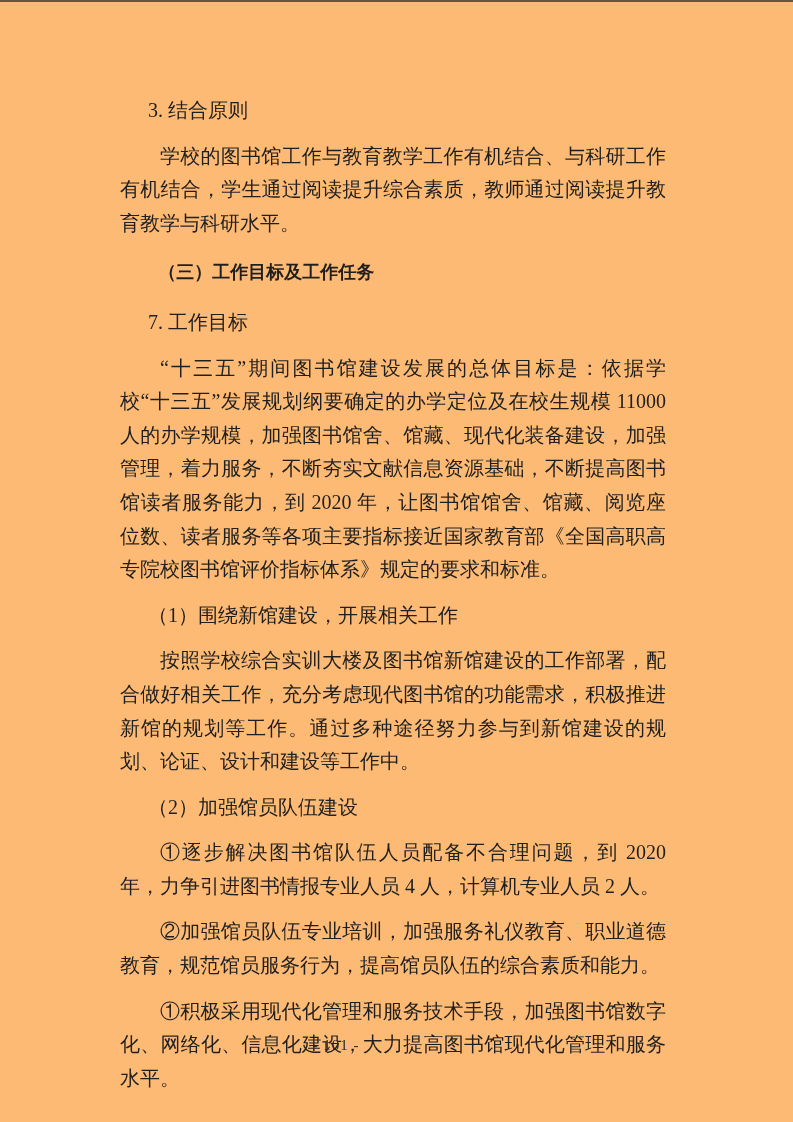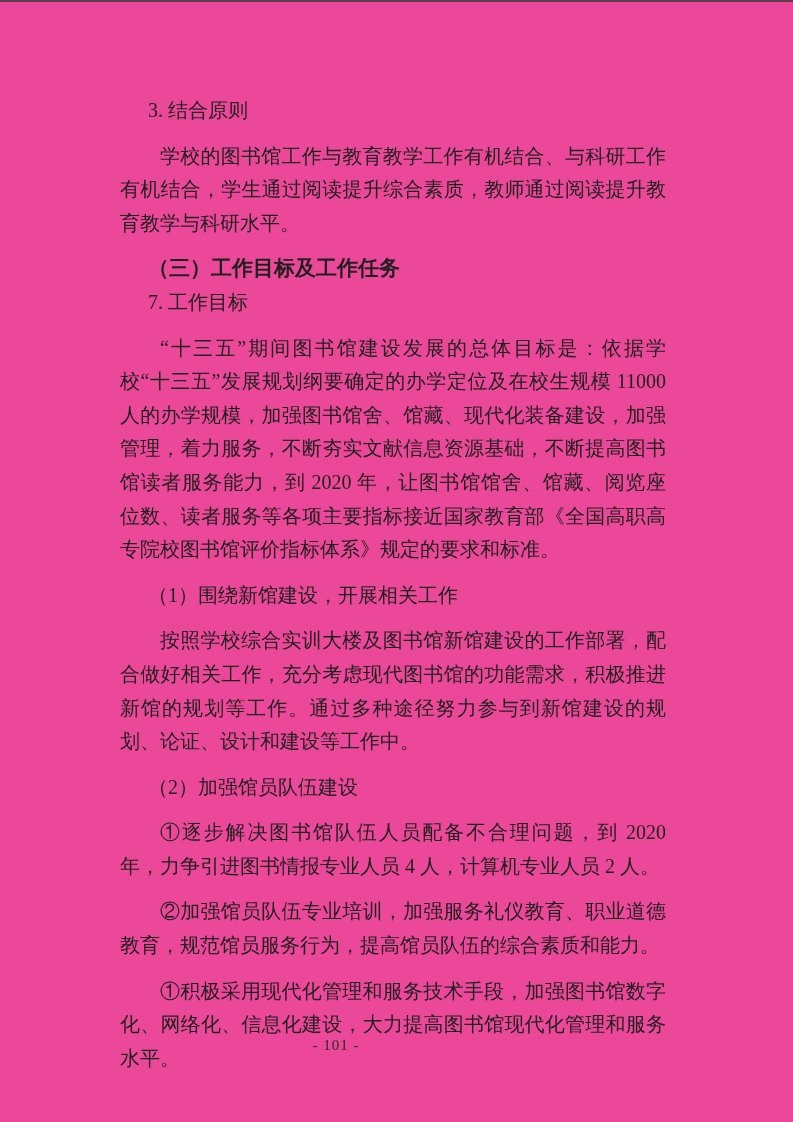--- a/index.html
+++ b/index.html
@@ -1,21 +1,21 @@
 <!DOCTYPE html>
 <html><head>
 <meta charset="utf-8">
 <style>
   html, body { margin:0; padding:0; }
   body { background:#ffffff; }
   .page {
     position:relative;
     width:793px;
     height:1122px;
-    background:#ec4899;
+    background:#fdba74;
     overflow:hidden;
     font-family:"Liberation Serif","DejaVu Serif",serif;
     color:#1f1f1f;
   }
   .scan-edge {
     position:absolute;
     top:0; left:0;
     width:793px; height:2px;
     background:#3a3a3a;
     opacity:.8;
@@ -27,23 +27,23 @@
     width:570px;
     font-size:20px;
     line-height:33.6px;
     text-align:justify;
     text-justify:inter-ideograph;
   }
   .para { text-indent:2em; margin:12px; }
   .item { text-indent:2em; margin:0; text-align:left; }
   .heading {
     text-indent:1.9em;
-    margin:0;
+    margin:16px;
     font-weight:bold;
-    font-size:21px;
+    font-size:18px;
     text-align:left;
   }
   .footer {
     position:absolute;
     top:1037px;
     left:4px;
     width:664px;
     text-align:center;
     font-size:15px;
     color:#2a2a2a;

